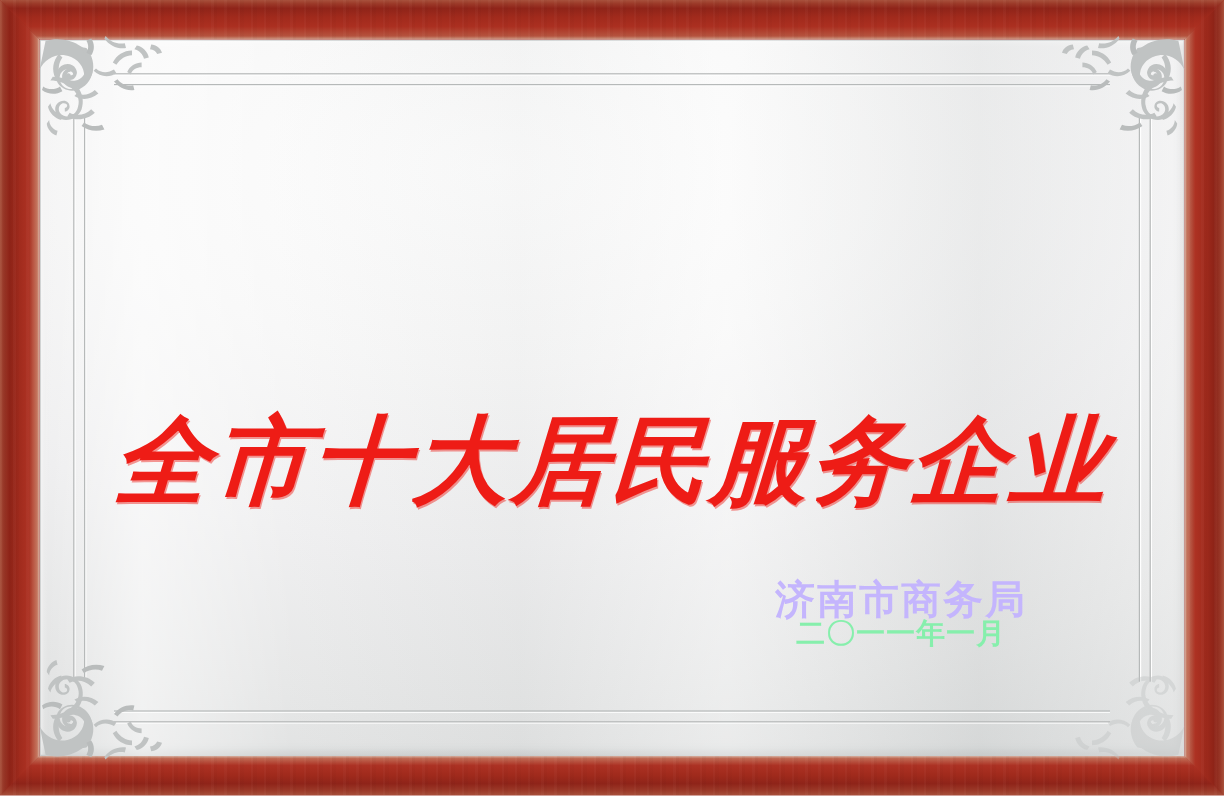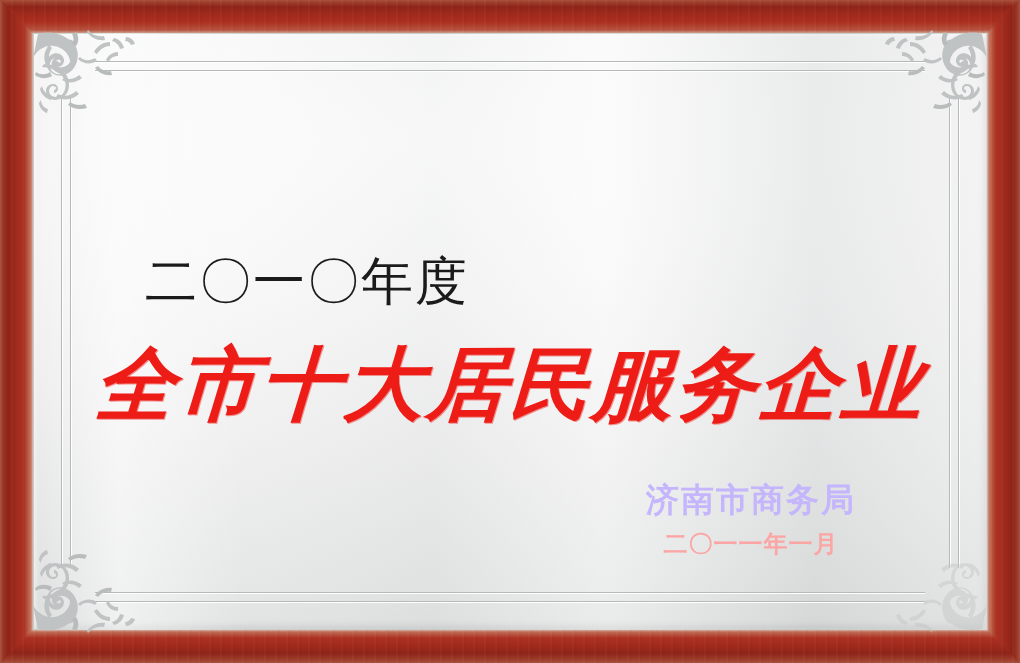--- a/index.html
+++ b/index.html
@@ -184,22 +184,21 @@
   .sig-org {
     color: #c4b5fd;
     font-family: "DejaVu Sans", "Liberation Sans", sans-serif;
     font-weight: 700;
     font-size: 33px;
     line-height: 1;
     letter-spacing: 2px;
     white-space: nowrap;
   }
   .sig-date {
-    margin-top: 16px;
-    color: #fca5a5;
+    color: #86efac;
     font-family: "DejaVu Sans", "Liberation Sans", sans-serif;
     font-weight: 700;
     font-size: 24px;
     line-height: 1;
     letter-spacing: 1px;
     white-space: nowrap;
   }
 </style>
 </head>
 <body>
@@ -322,21 +321,20 @@
         <path d="M36 54c5 2 11 1 15-3l3 3c-6 5-14 6-20 2z"></path>
         <path d="M30 70c6 3 13 2 18-3l3 3c-6 6-16 7-23 3z"></path>
         <path d="M66 28c3-6 9-10 16-10v4c-5 0-10 3-13 8z"></path>
         <path d="M24 24c-3 4-4 10-2 15l-4 2c-3-7-2-14 3-20z"></path>
       </g>
     </svg>
   </div>
 
   <div class="content">
 
-    <div class="year-line">二〇一〇年度</div>
 
     <div class="main-title">全市十大居民服务企业</div>
 
     <div class="signature">
       <div class="sig-org">济南市商务局</div>
       <div class="sig-date">二〇一一年一月</div>
     </div>
   </div>
 
 </div>

